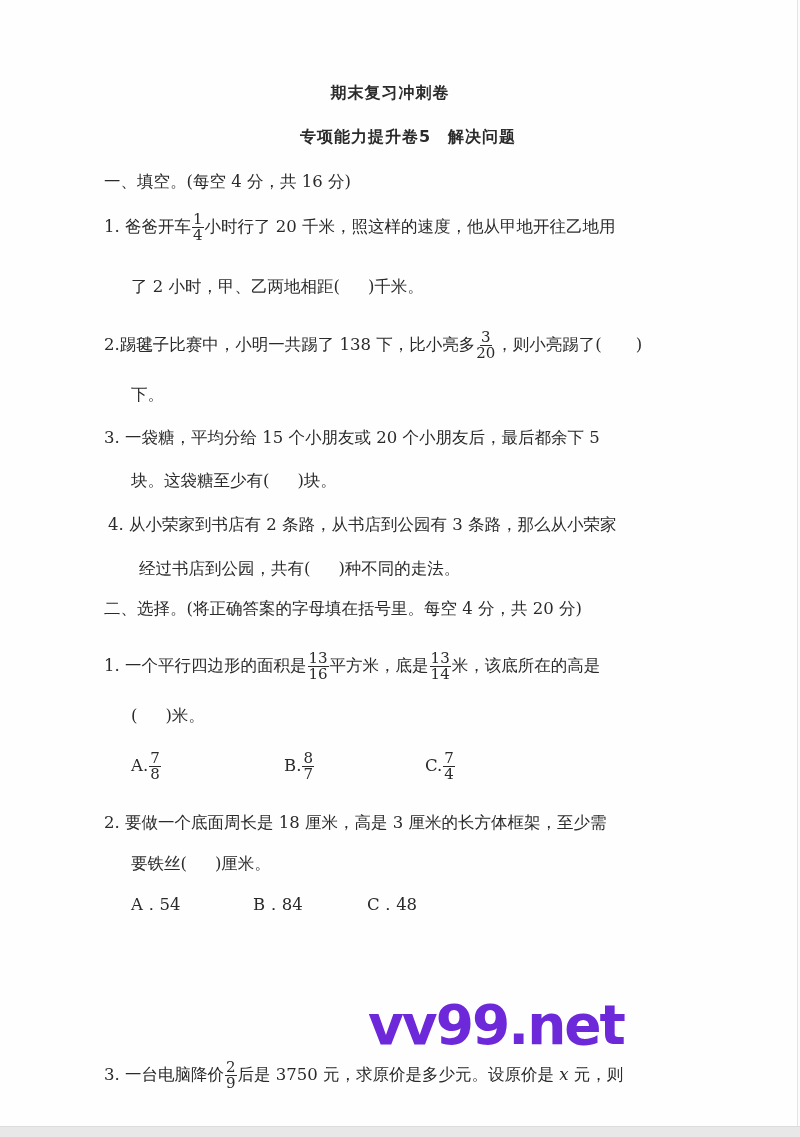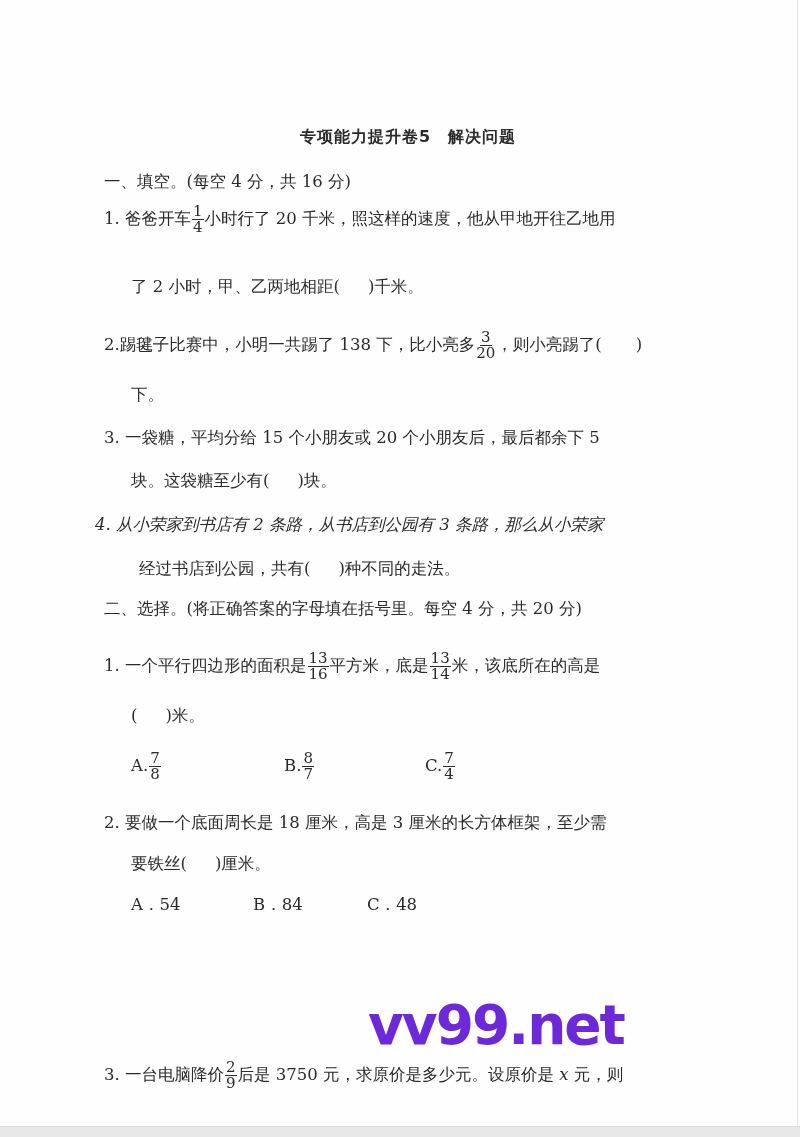--- a/index.html
+++ b/index.html
@@ -17,25 +17,26 @@
   .blank { display:inline-block; width:28px; }
   .opt { position:absolute; font-size:16.5px; white-space:nowrap; }
   .watermark { position:absolute; left:368px; top:993px; font-family:"DejaVu Sans",sans-serif; font-weight:bold; font-size:55px; color:#6d28d9; letter-spacing:-2px; }
   i.var { font-style:italic; }
 </style>
 </head>
 <body>
 
 <div class="page">
 
+  <div class="title1">期末复习冲刺卷</div>
   <div class="title2">专项能力提升卷5　解决问题</div>
 
   <div class="line" style="left:104px;top:170px;">一、填空。(每空 4 分，共 16 分)</div>
 
-  <div class="line" style="left:104px;top:204px;">
+  <div class="line" style="left:104px;top:212px;">
     <span>1.</span>
     <span>爸爸开车</span><span class="frac">
         <span class="num">1</span>
         <span>4</span>
       </span><span>小时行了 20 千米，照这样的速度，他从甲地开往乙地用</span>
   </div>
   <div class="line" style="left:131px;top:275px;">
     <span>了 2 小时，甲、乙两地相距(</span><span class="blank"></span><span>)千米。</span>
   </div>
 
@@ -48,21 +49,21 @@
   <div class="line" style="left:131px;top:383px;">下。</div>
 
   <div class="line" style="left:104px;top:426px;">
     <span>3.</span>
     <span>一袋糖，平均分给 15 个小朋友或 20 个小朋友后，最后都余下 5</span>
   </div>
   <div class="line" style="left:131px;top:469px;">
     <span>块。这袋糖至少有(</span><span class="blank"></span><span>)块。</span>
   </div>
 
-  <div class="line" style="left:95px;top:513px;font-style:italic;">
+  <div class="line" style="left:108px;top:513px;">
     <span>4.</span>
     <span>从小荣家到书店有 2 条路，从书店到公园有 3 条路，那么从小荣家</span>
   </div>
   <div class="line" style="left:131px;top:557px;margin-left:8px;">
     <span>经过书店到公园，共有(</span><span class="blank"></span><span>)种不同的走法。</span>
   </div>
 
   <div class="line" style="left:104px;top:597px;">二、选择。(将正确答案的字母填在括号里。每空 4 分，共 20 分)</div>
 
   <div class="line" style="left:104px;top:651px;">

